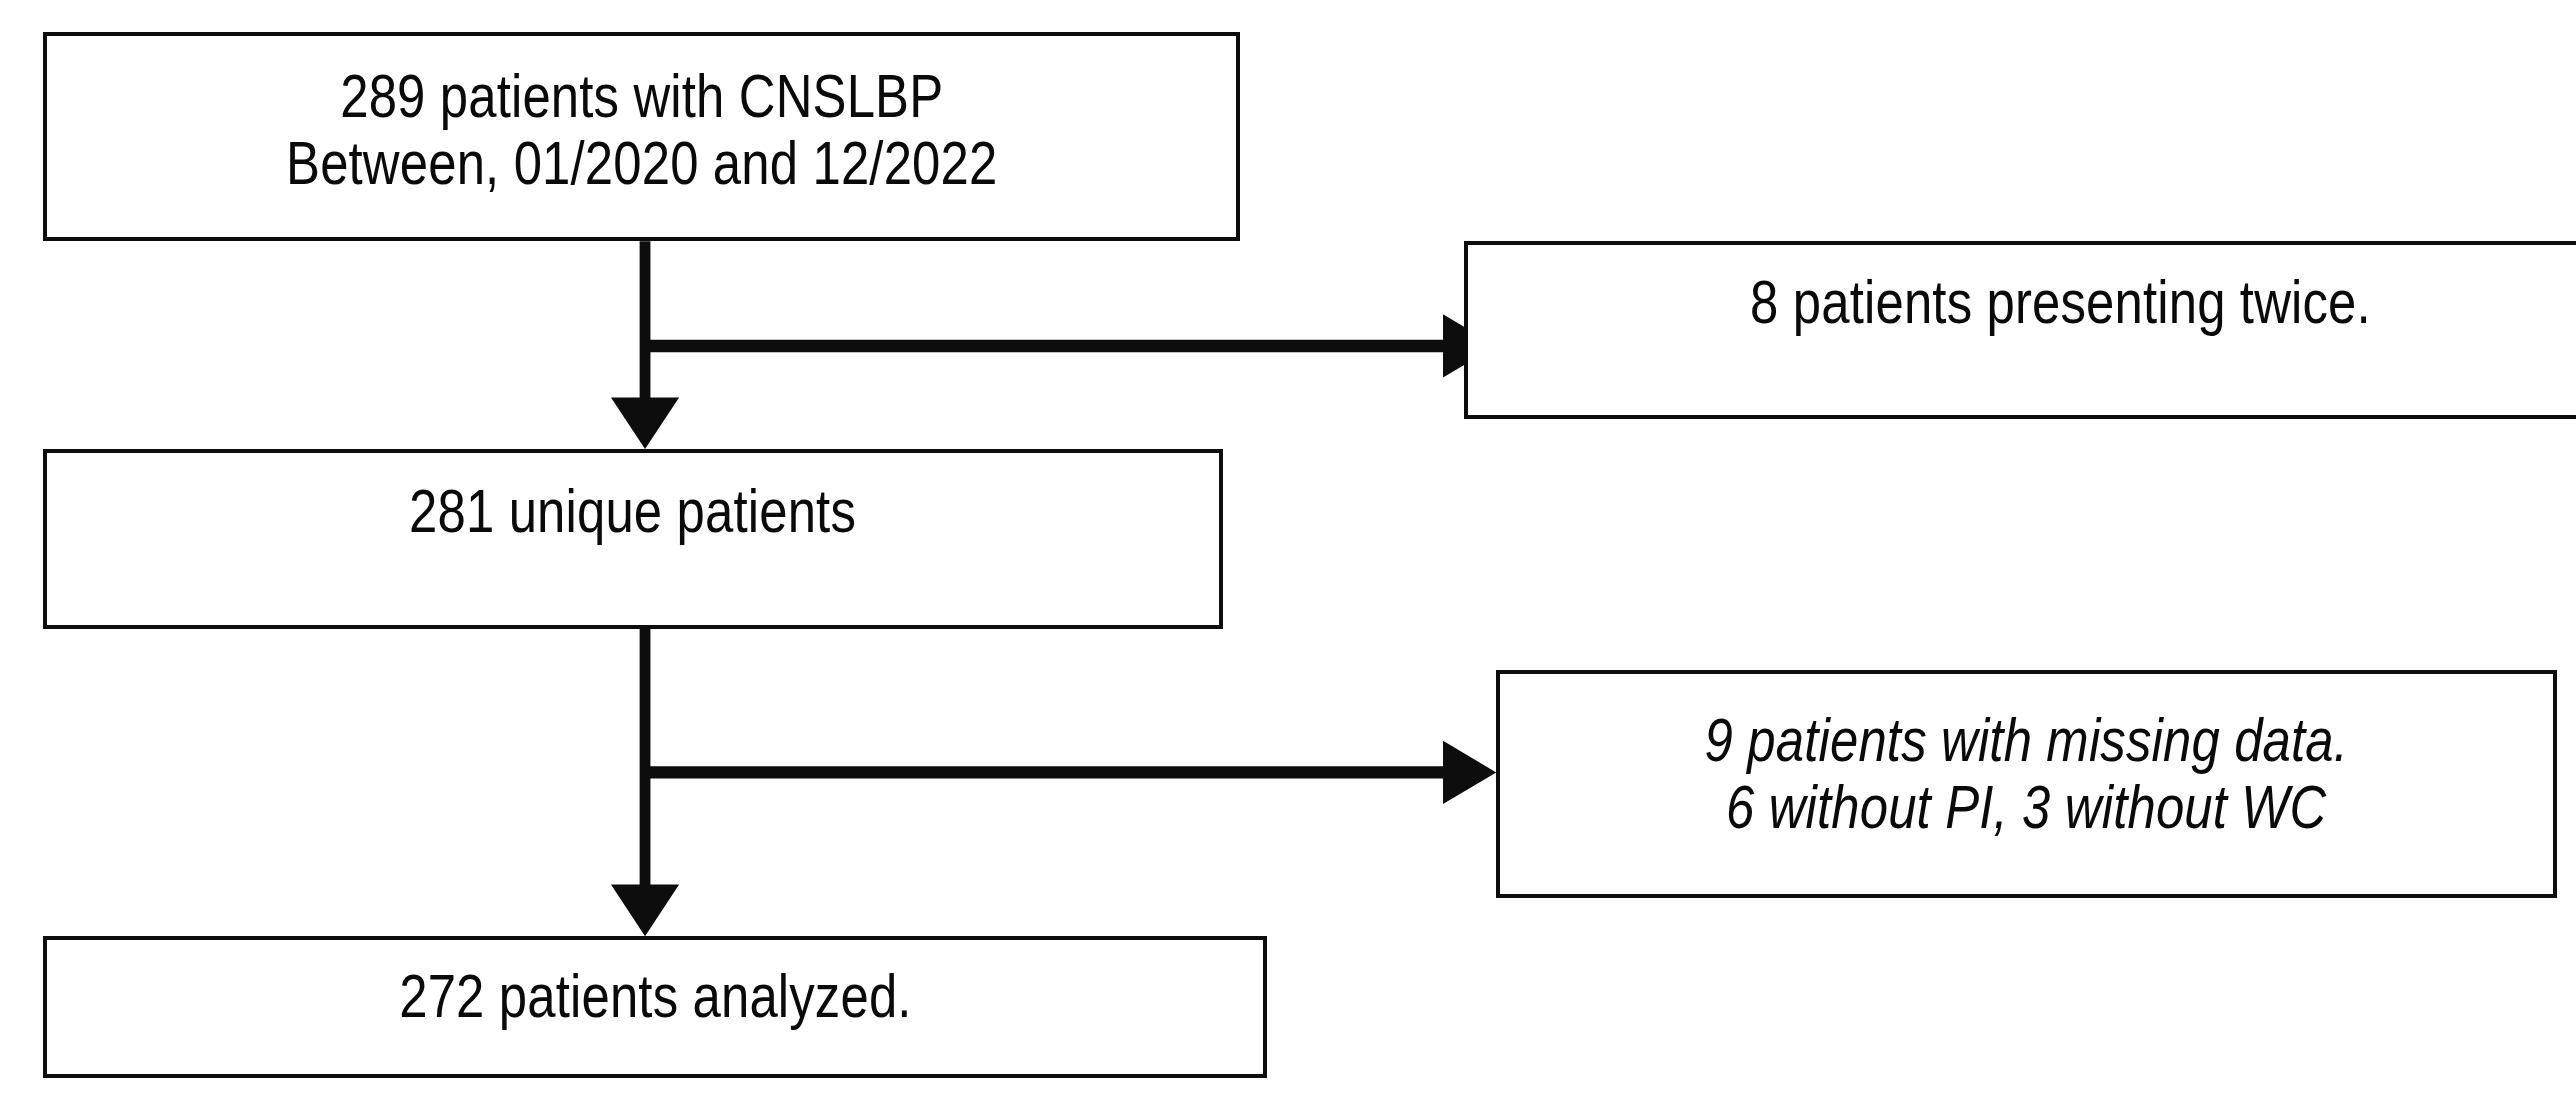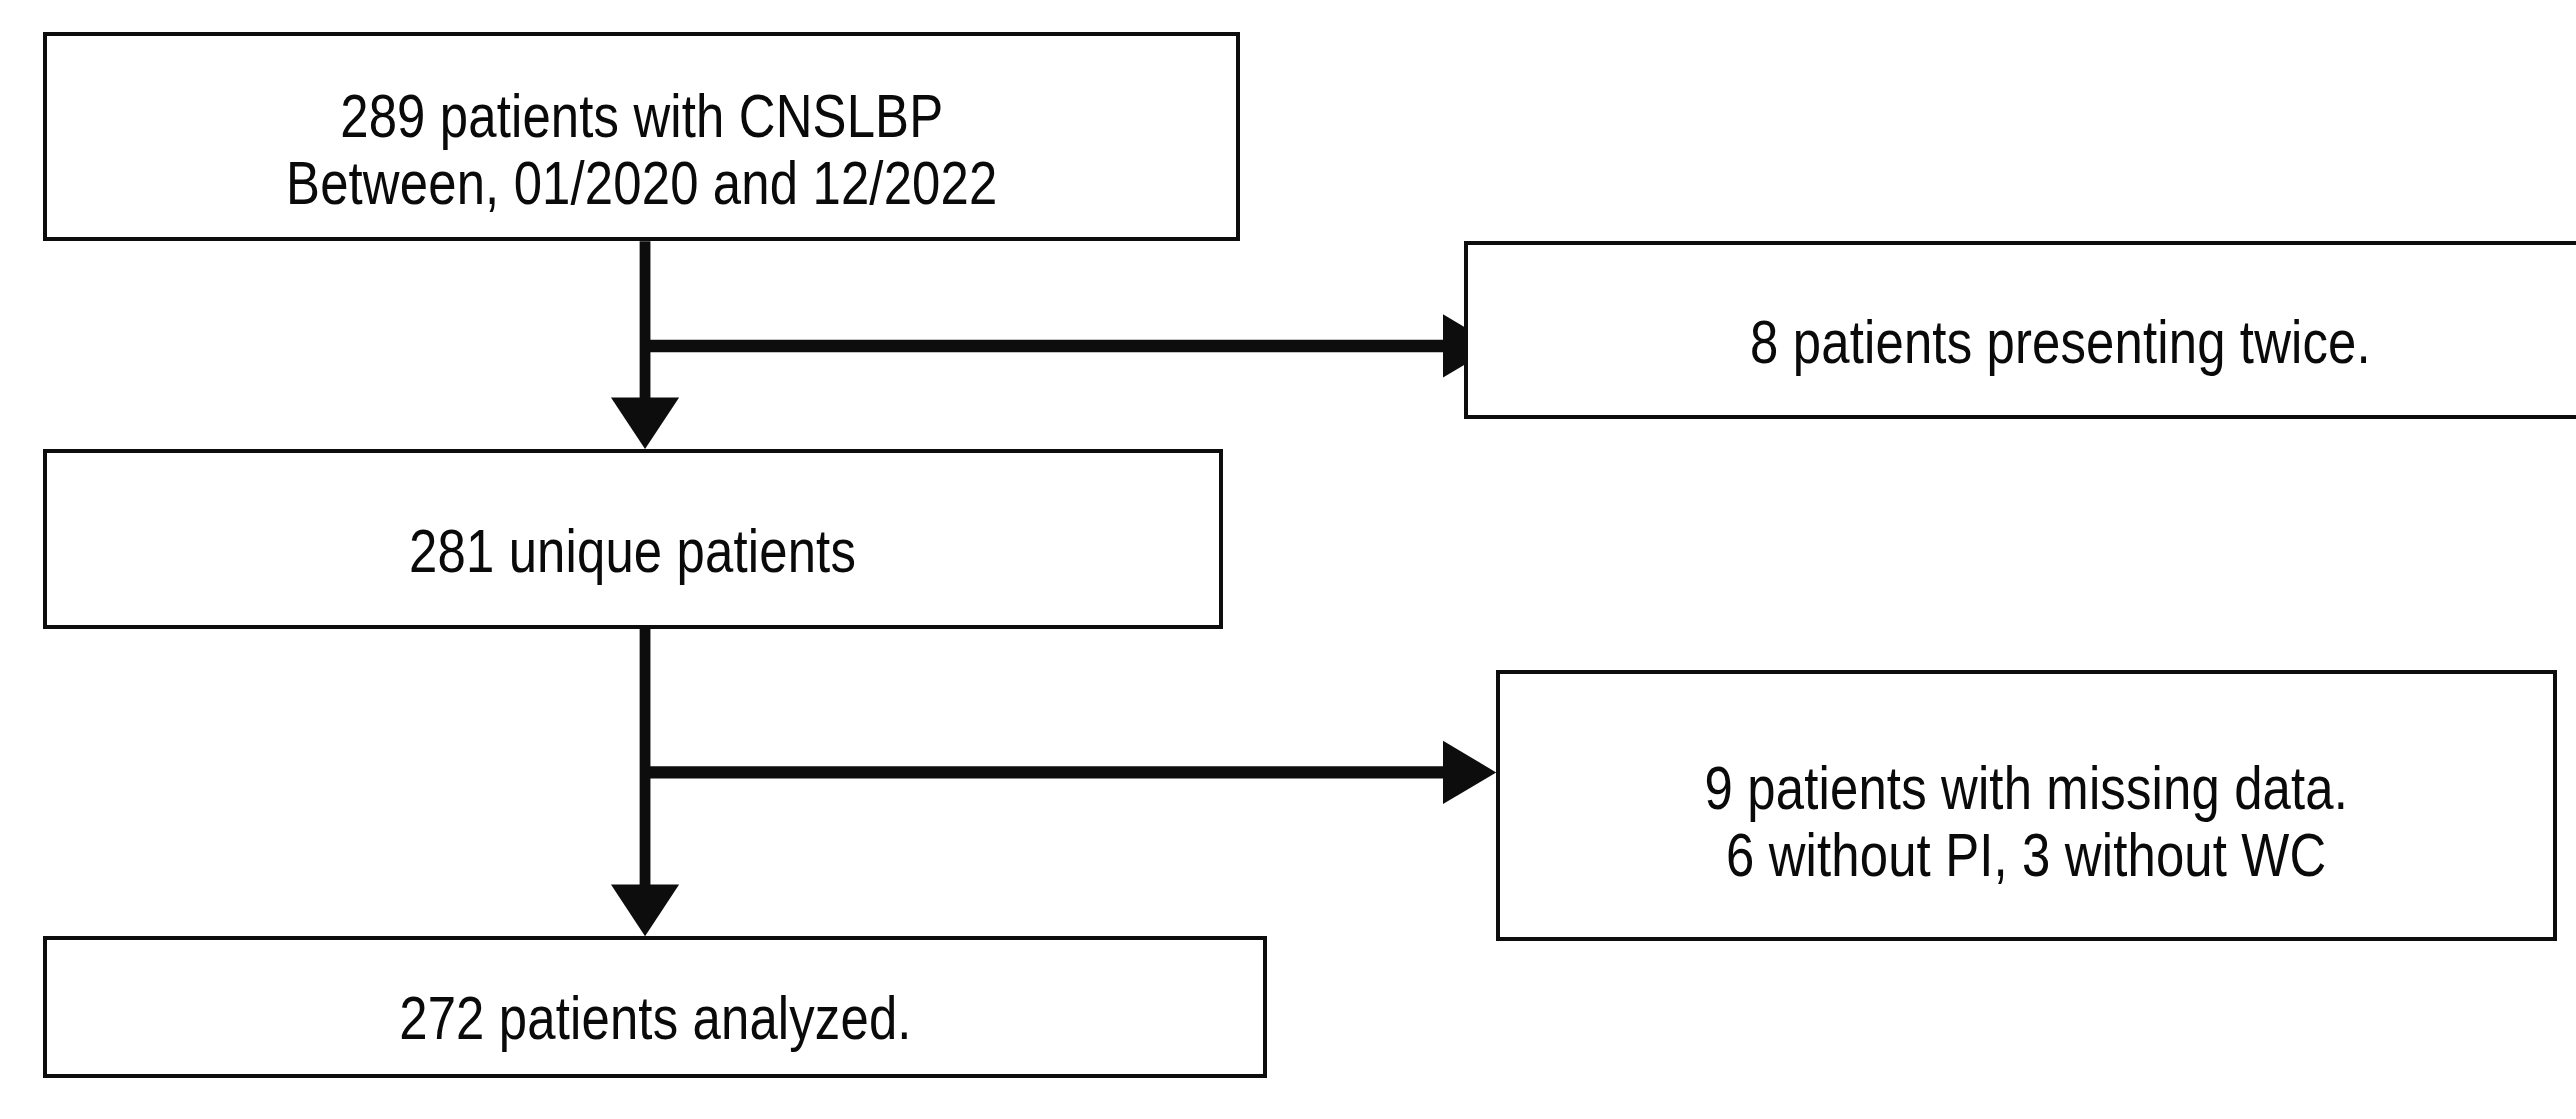--- a/index.html
+++ b/index.html
@@ -19,41 +19,41 @@
     overflow: hidden;
   }
   .node-box {
     position: absolute;
     box-sizing: border-box;
     border: 4.2px solid #0d0d0d;
     background: #ffffff;
     display: flex;
     flex-direction: column;
     align-items: center;
-    justify-content: center;
+    justify-content: flex-start;
   }
   .node-text {
     font-family: "Liberation Sans", "DejaVu Sans", sans-serif;
     font-size: 62px;
     font-weight: 400;
     color: #0a0a0a;
     line-height: 1.08;
     white-space: nowrap;
     text-align: center;
     transform: scaleX(0.82);
     transform-origin: center center;
     letter-spacing: 0.2px;
   }
 
   
   #box-source      { left: 43px;  top: 32px;   width: 1197px; height: 209px; padding-top: 26.6px; }
   #box-unique      { left: 43px;  top: 449px;  width: 1180px; height: 180px; padding-top: 25px; }
   #box-analyzed    { left: 43px;  top: 936px; width: 1224px; height: 142px; padding-top: 23px; }
   #box-excl-dup    { left: 1464px; top: 241px;  width: 1192px; height: 178px; padding-top: 24px; }
-  #box-excl-miss   { left: 1496px; top: 670px;  width: 1061px; height: 271px; padding-top: 33px; }
+  #box-excl-miss   { left: 1496px; top: 670px;  width: 1061px; height: 228px; padding-top: 33px; font-style: italic; }
 
   
   #connector-layer {
     position: absolute;
     left: 0;
     top: 0;
     width: 2576px;
     height: 1120px;
     pointer-events: none;
   }

